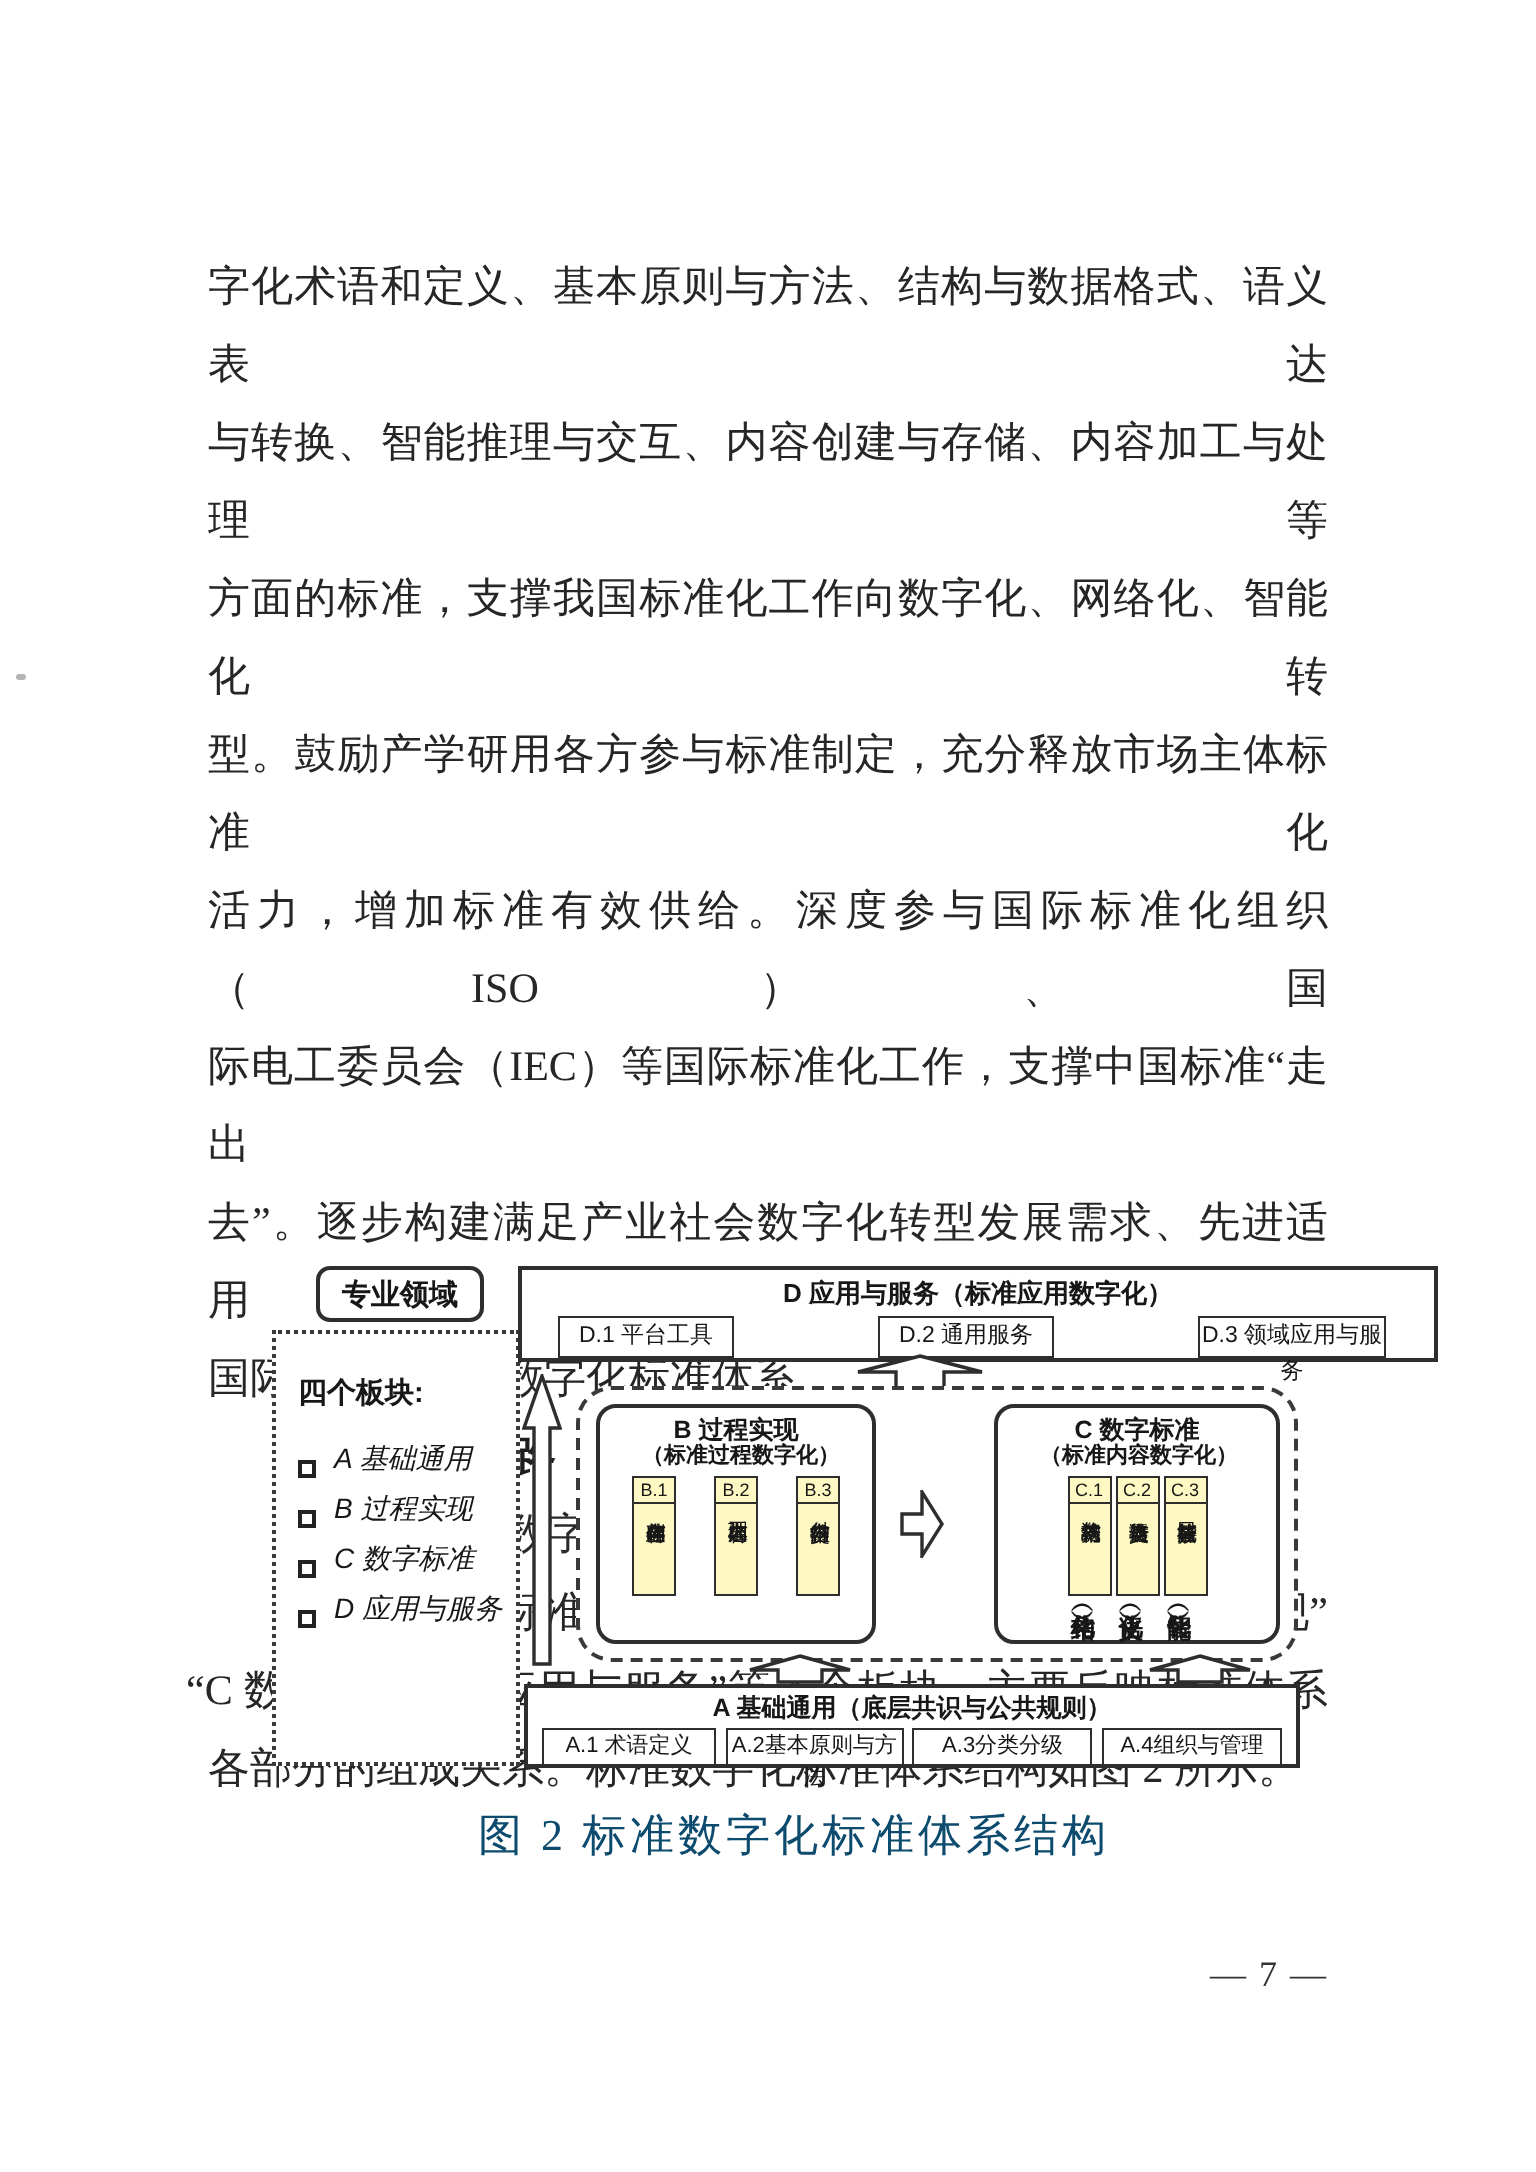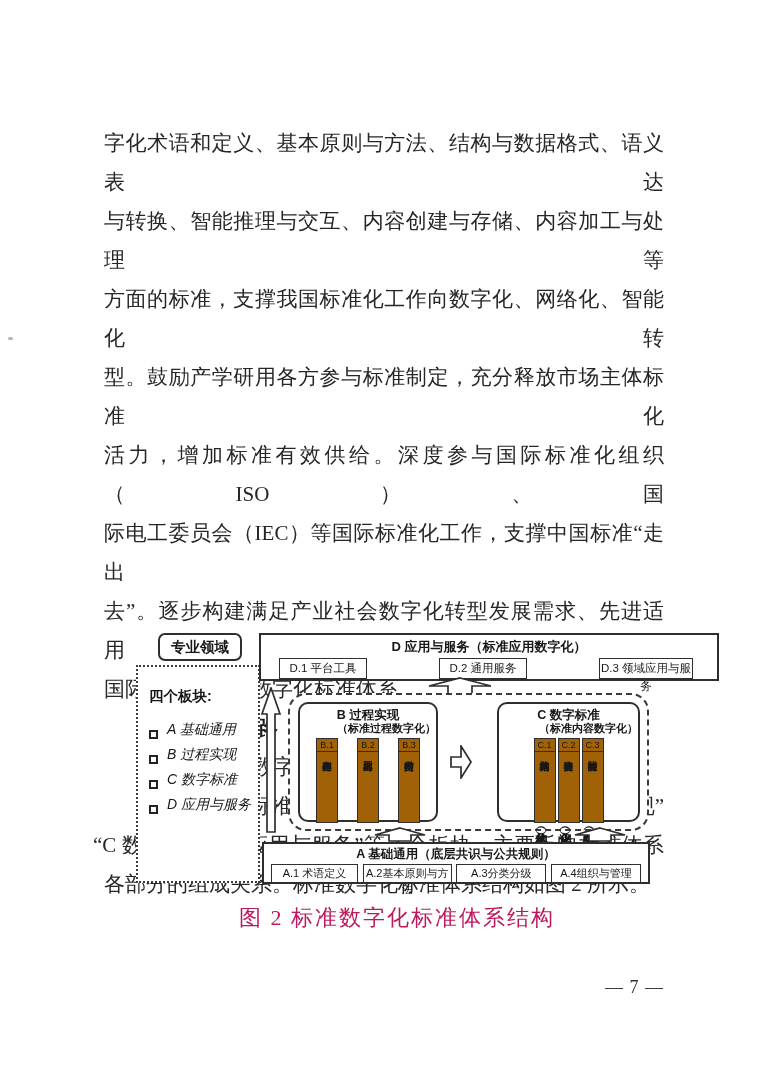--- a/index.html
+++ b/index.html
@@ -67,26 +67,26 @@
   }
   .b-block {
     position:absolute; left:168px; top:71px; width:140px; height:120px;
     border:2px solid #2e2e2e; border-radius:10px; background:#fff;
   }
   .c-block {
     position:absolute; left:367px; top:71px; width:143px; height:120px;
     border:2px solid #2e2e2e; border-radius:10px; background:#fff;
   }
   .bc-title { text-align:center; font-weight:bold; font-size:12.5px; margin-top:4px; line-height:14px; }
-  .bc-sub   { text-align:right; font-weight:bold; font-size:11px; line-height:13px; }
+  .bc-sub   { text-align:left; font-weight:bold; font-size:11px; line-height:13px;padding-left:21px; }
   .vrow { display:flex; justify-content:center; align-items:flex-start; margin-top:3px; }
   .b-block .vrow { gap:19px; }
   .c-block .vrow { gap:2px; }
   .vbox {
-    width:22px; height:85px; border:1.6px solid #2e2e2e; background:#a16207;
+    width:22px; height:60px; border:1.6px solid #2e2e2e; background:#fef9c3;
     display:flex; flex-direction:column; align-items:center; flex:0 0 auto;
   }
   .vcode {
     font-size:9px; line-height:12px; width:100%; text-align:center;
     border-bottom:1.3px solid #2e2e2e;
   }
   .vtext {
     flex:1; writing-mode:vertical-lr; text-orientation:upright;
     font-size:10px; letter-spacing:0; line-height:19px; margin-top:1px;
   }
@@ -107,21 +107,21 @@
     font-size:11px; text-align:center; background:#fff;
   }
   .a-item.w1 { width:87px; } .a-item.w2 { width:89px; } .a-item.w3 { width:90px; } .a-item.w4 { width:90px; }
 
   .arr { position:absolute; }
   .arr polygon { fill:#ffffff; stroke:#2e2e2e; stroke-width:1.7; stroke-linejoin:miter; }
 
   
   .fig-caption {
     position:absolute; left:130px; top:903px; width:534px;
-    text-align:center; font-size:22px; color:#be185d; letter-spacing:2px;
+    text-align:center; font-size:22px; color:#0c4a6e; letter-spacing:2px;
   }
   .page-number {
     position:absolute; right:104px; top:977px;
     font-size:18px; color:#333; letter-spacing:1px;
   }
 </style>
 </head>
 <body>
 
 <div class="page">

